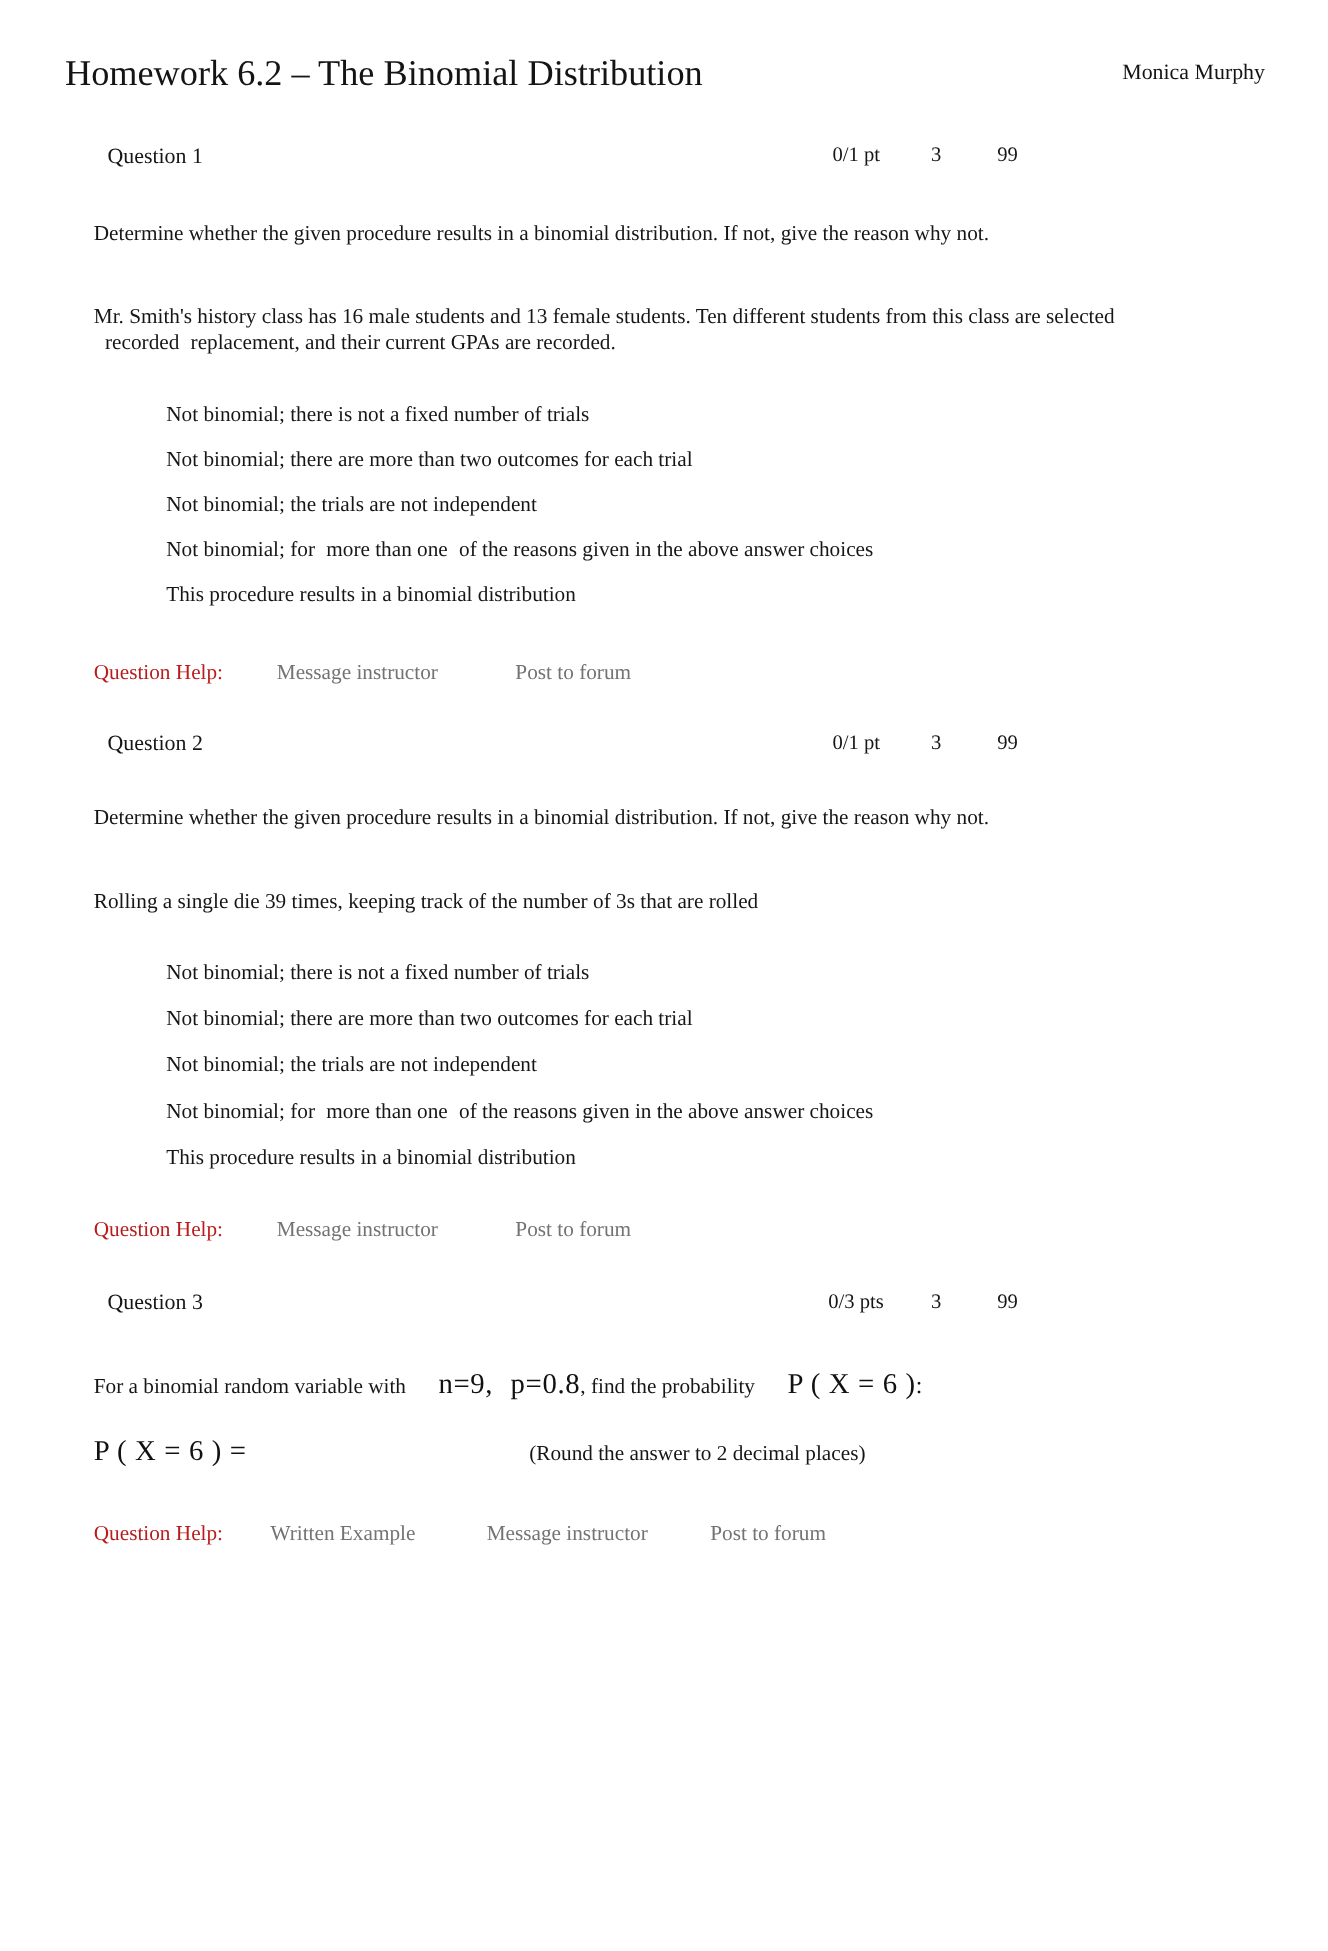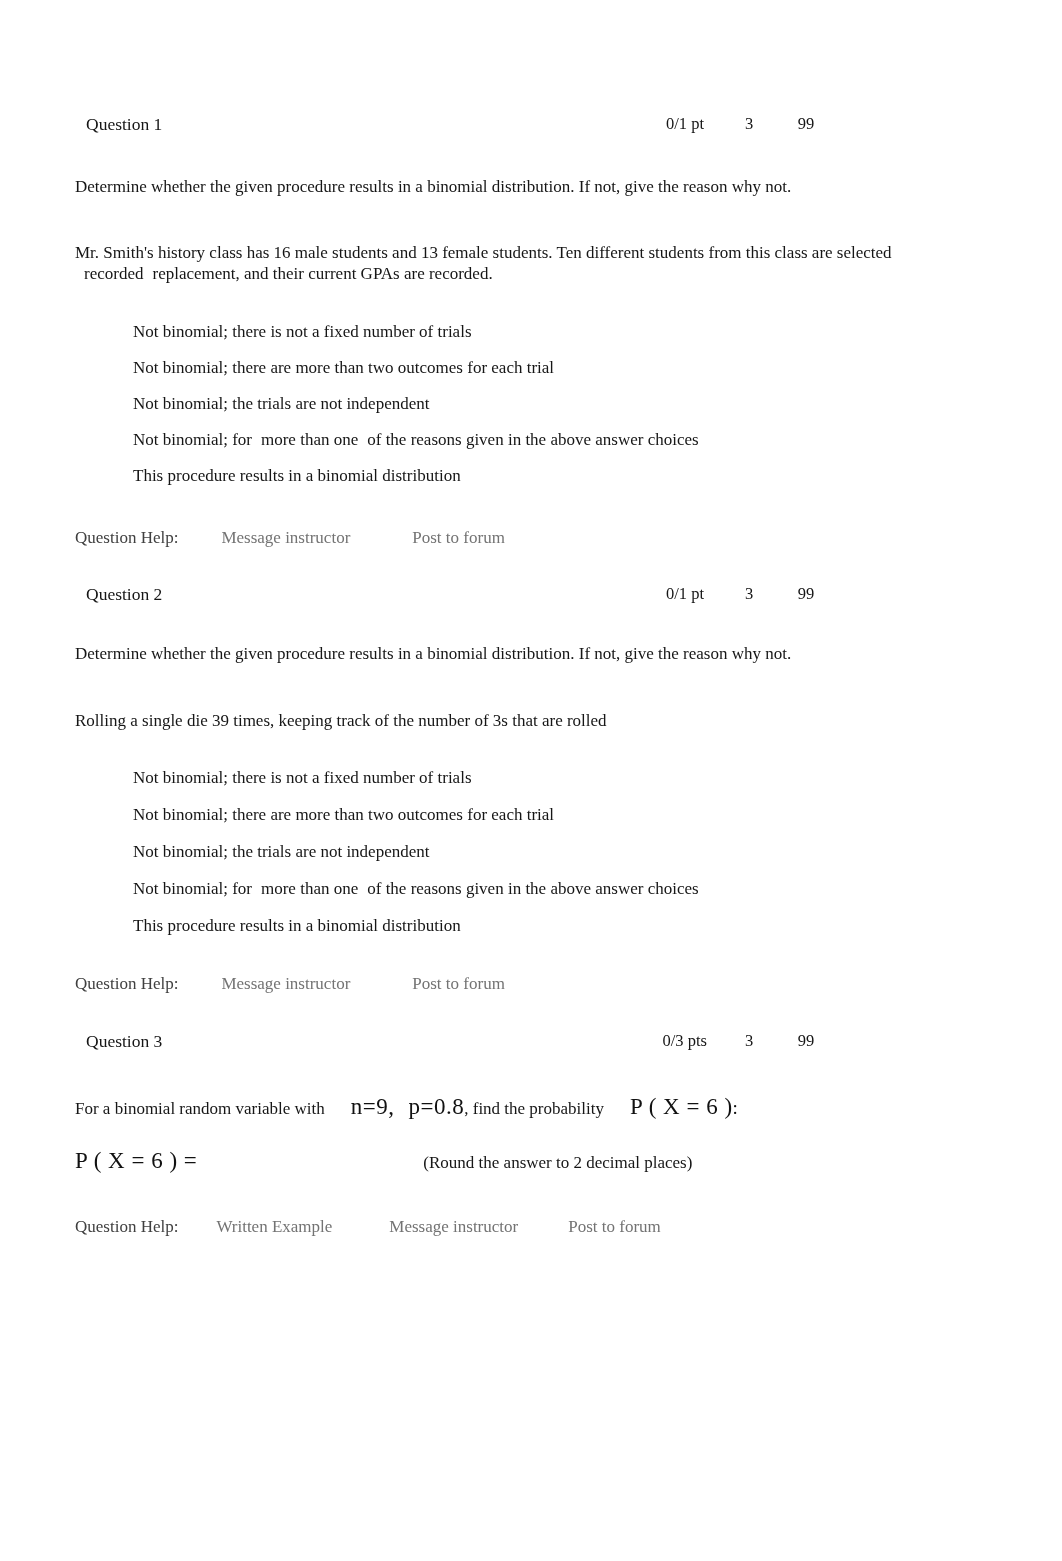--- a/index.html
+++ b/index.html
@@ -142,21 +142,21 @@
   
   .help-row {
     position: absolute;
     left: 75px;
     font-size: 17px;
     color: #161616;
     white-space: nowrap;
   }
   .help-label {
     display: inline-block;
-    color: #404040;
+    color: #b91c1c;
   }
   .help-link {
     display: inline-block;
     color: #737373;
     text-decoration: none;
     cursor: pointer;
   }
 
   
   .math {
@@ -191,20 +191,24 @@
   .round-note {
     font-size: 17px;
     color: #161616;
   }
 </style>
 </head>
 <body>
 
 <div class="page">
 
+  <div class="doc-header">
+    <h1 class="doc-title">Homework 6.2 – The Binomial Distribution</h1>
+    <div class="student-name">Monica Murphy</div>
+  </div>
 
   <div class="question-block" style="top:114px;">
     <div class="question-head">
       <div class="question-label">Question 1</div>
       <div class="score-points pt-q1">0/1 pt</div>
       <div class="score-attempts att-col">3</div>
       <div class="score-details det-col">99</div>
     </div>
 
     <div class="prompt" style="top:62px;">Determine whether the given procedure results in a binomial distribution. If not, give the reason why not.</div>

